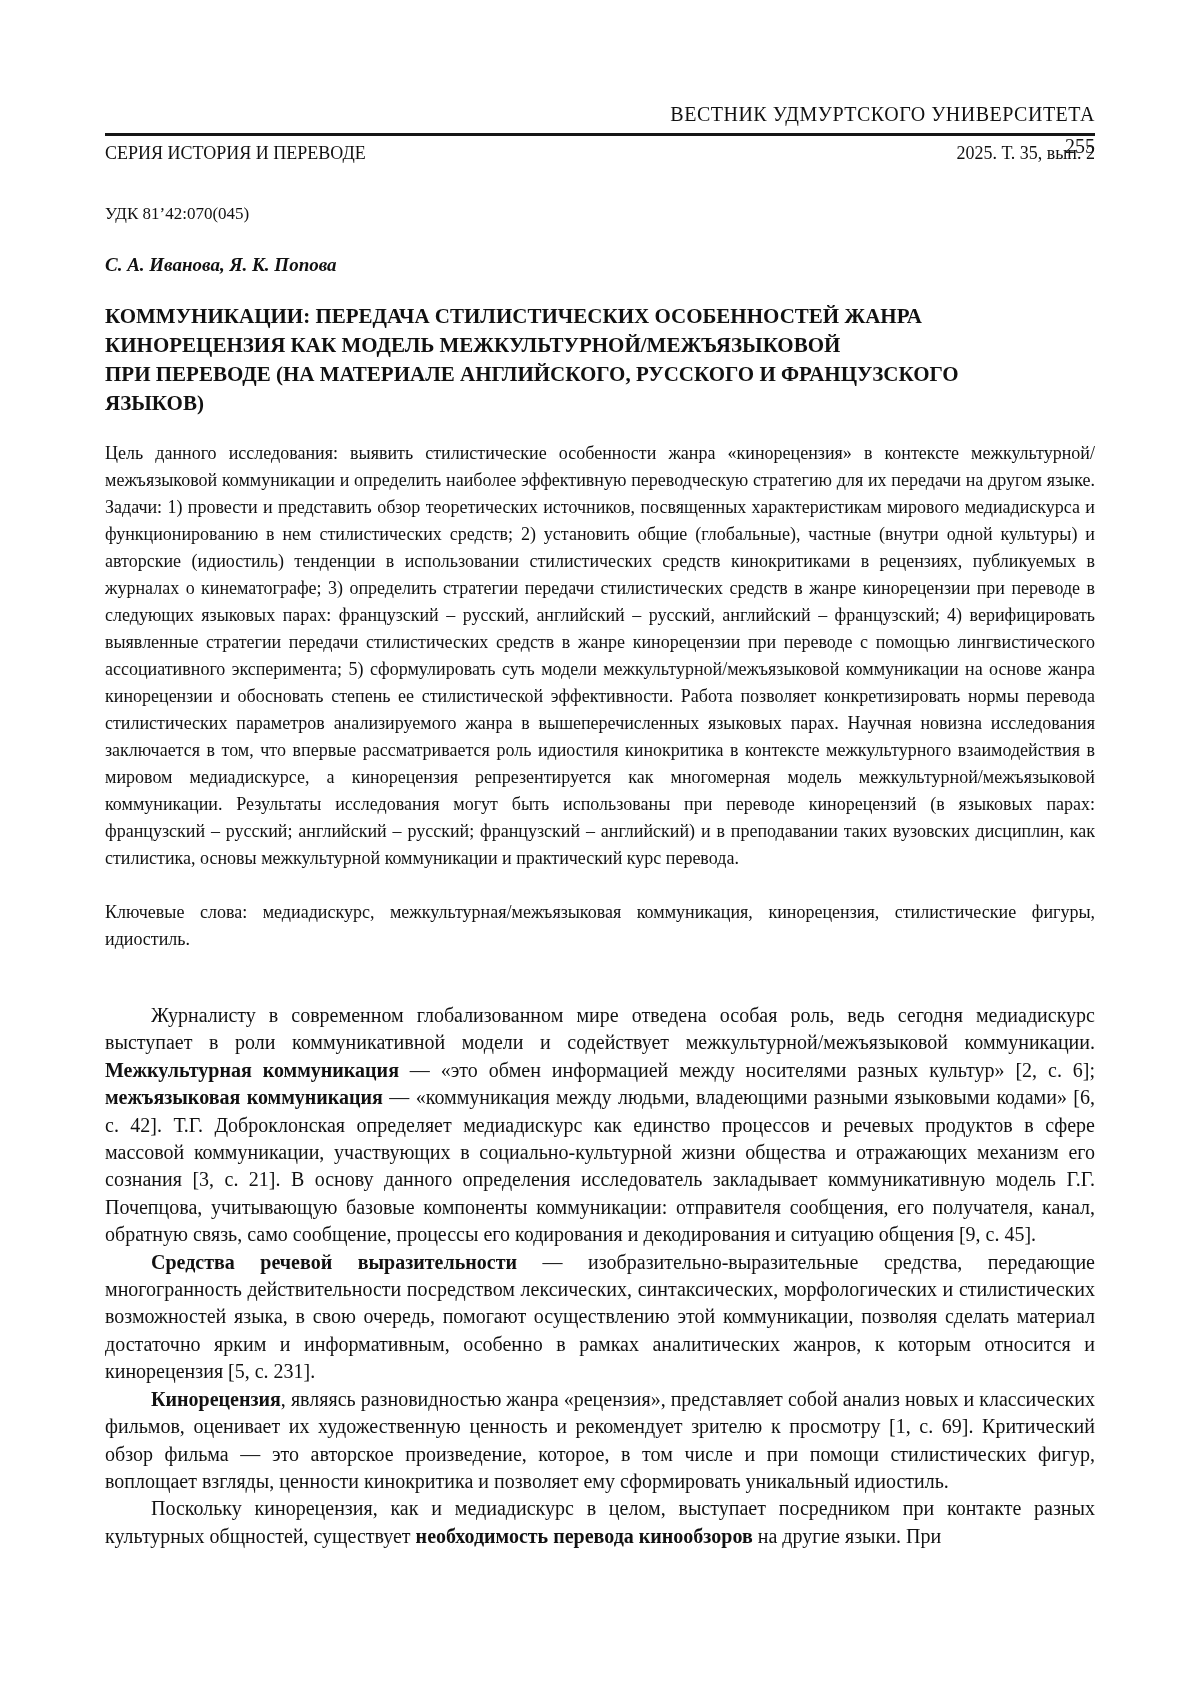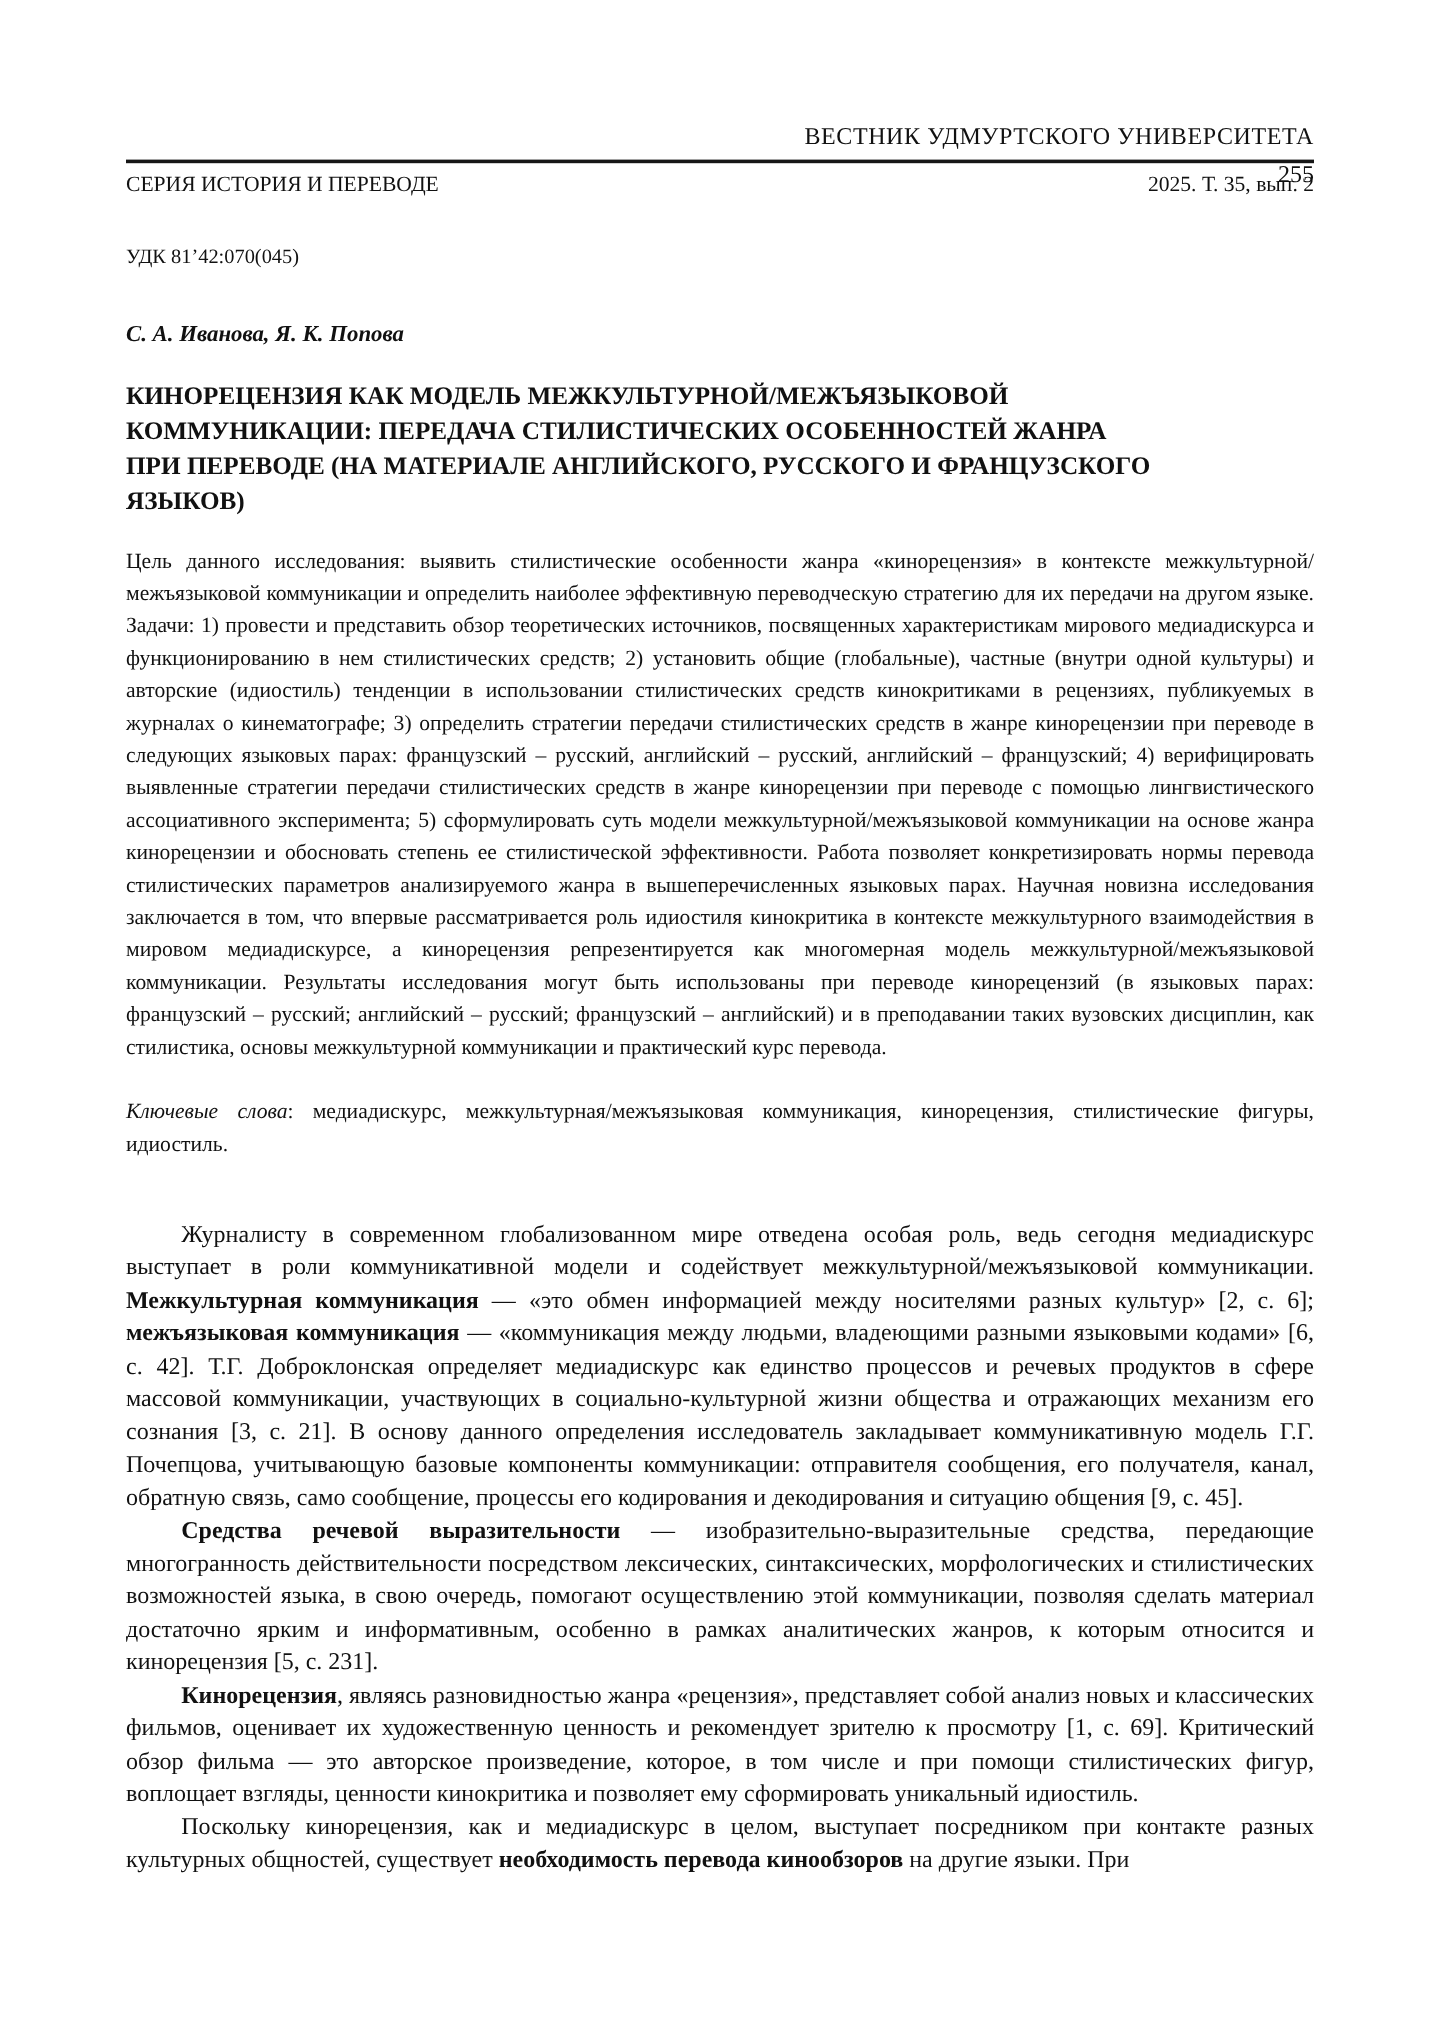--- a/index.html
+++ b/index.html
@@ -14,41 +14,41 @@
 
   
   .row1 { position: relative; text-align: right; font-size: 20px; line-height: 24px; }
   .masthead { letter-spacing: 0.5px; }
   .pageno { position: absolute; right: 0; top: 16px; margin-top: 16px; }
   .rule { border-top: 3px solid #161616; margin-top: 7px; }
   .row2 { display: flex; justify-content: space-between; font-size: 18px; line-height: 22px; padding-top: 6px; }
 
   
   .udc { margin-top: 40px; font-size: 17px; }
-  .authors { margin-top: 44px; font-size: 19px; font-weight: bold; font-style: italic; }
+  .authors { margin-top: 30px; font-size: 19px; font-weight: bold; font-style: italic; }
   .title { margin: 26px 0 0 0; font-size: 21px; line-height: 29px; font-weight: bold; }
 
   .abstract {
     margin: 22px 0 0 0;
     font-size: 18px; line-height: 27px;
     text-align: justify;
   }
   .keywords {
     margin: 27px 0 0 0;
     font-size: 18px; line-height: 27px;
     text-align: justify;
   }
   .doi { margin-top: 27px; font-size: 19px; }
 
   
   .bodytext { margin-top: 49px; font-size: 20px; line-height: 27.4px; text-align: justify; }
   .bodytext p { margin: 0; text-indent: 46px; }
 
   .b { font-weight: bold; }
-  .i { font-style: italic; }
+  .i { }
 </style>
 </head>
 <body>
 
 <div class="page">
 
   <header>
     <div class="row1">
       <span class="masthead">ВЕСТНИК УДМУРТСКОГО УНИВЕРСИТЕТА</span>
       <span class="pageno">255</span>
@@ -58,22 +58,22 @@
       <span>СЕРИЯ ИСТОРИЯ И ПЕРЕВОДЕ</span>
       <span>2025. Т. 35, вып. 2</span>
     </div>
   </header>
 
   <div class="udc">УДК 81’42:070(045)</div>
 
   <div class="authors">С. А. Иванова, Я. К. Попова</div>
 
   <h1 class="title">
+    <div>КОММУНИКАЦИИ: ПЕРЕДАЧА СТИЛИСТИЧЕСКИХ ОСОБЕННОСТЕЙ ЖАНРА</div>
     <div>КИНОРЕЦЕНЗИЯ КАК МОДЕЛЬ МЕЖКУЛЬТУРНОЙ/МЕЖЪЯЗЫКОВОЙ</div>
-    <div>КОММУНИКАЦИИ: ПЕРЕДАЧА СТИЛИСТИЧЕСКИХ ОСОБЕННОСТЕЙ ЖАНРА</div>
     <div>ПРИ ПЕРЕВОДЕ (НА МАТЕРИАЛЕ АНГЛИЙСКОГО, РУССКОГО И ФРАНЦУЗСКОГО</div>
     <div>ЯЗЫКОВ)</div>
   </h1>
 
   <p class="abstract">Цель данного исследования: выявить стилистические особенности жанра «кинорецензия» в контексте межкультурной/межъязыковой коммуникации и определить наиболее эффективную переводческую стратегию для их передачи на другом языке. Задачи: 1) провести и представить обзор теоретических источников, посвященных характеристикам мирового медиадискурса и функционированию в нем стилистических средств; 2) установить общие (глобальные), частные (внутри одной культуры) и авторские (идиостиль) тенденции в использовании стилистических средств кинокритиками в рецензиях, публикуемых в журналах о кинематографе; 3) определить стратегии передачи стилистических средств в жанре кинорецензии при переводе в следующих языковых парах: французский – русский, английский – русский, английский – французский; 4) верифицировать выявленные стратегии передачи стилистических средств в жанре кинорецензии при переводе с помощью лингвистического ассоциативного эксперимента; 5) сформулировать суть модели межкультурной/межъязыковой коммуникации на основе жанра кинорецензии и обосновать степень ее стилистической эффективности. Работа позволяет конкретизировать нормы перевода стилистических параметров анализируемого жанра в вышеперечисленных языковых парах. Научная новизна исследования заключается в том, что впервые рассматривается роль идиостиля кинокритика в контексте межкультурного взаимодействия в мировом медиадискурсе, а кинорецензия репрезентируется как многомерная модель межкультурной/межъязыковой коммуникации. Результаты исследования могут быть использованы при переводе кинорецензий (в языковых парах: французский – русский; английский – русский; французский – английский) и в преподавании таких вузовских дисциплин, как стилистика, основы межкультурной коммуникации и практический курс перевода.</p>
 
   <p class="keywords"><span class="i">Ключевые слова</span><span>: медиадискурс, межкультурная/межъязыковая коммуникация, кинорецензия, стилистические фигуры, идиостиль.</span></p>
 
 
   <section class="bodytext">

